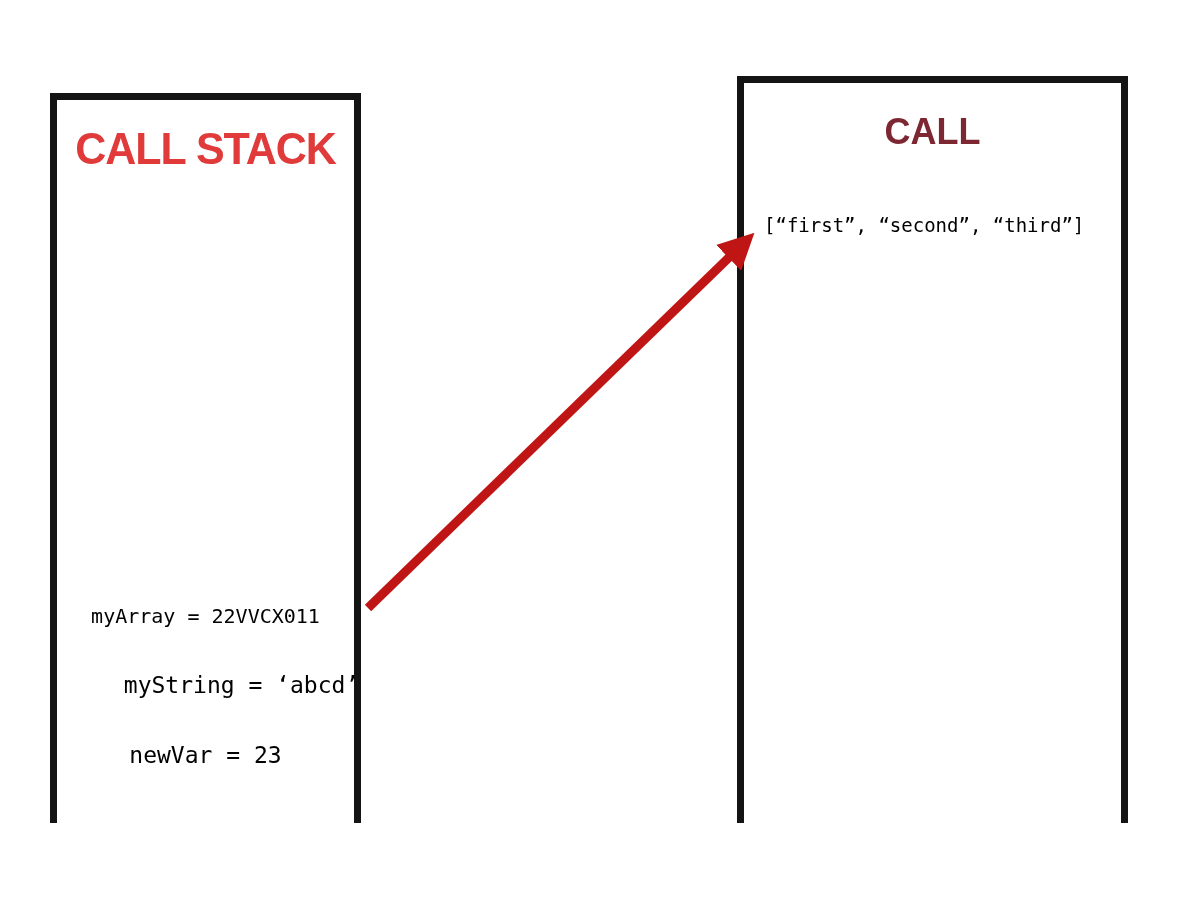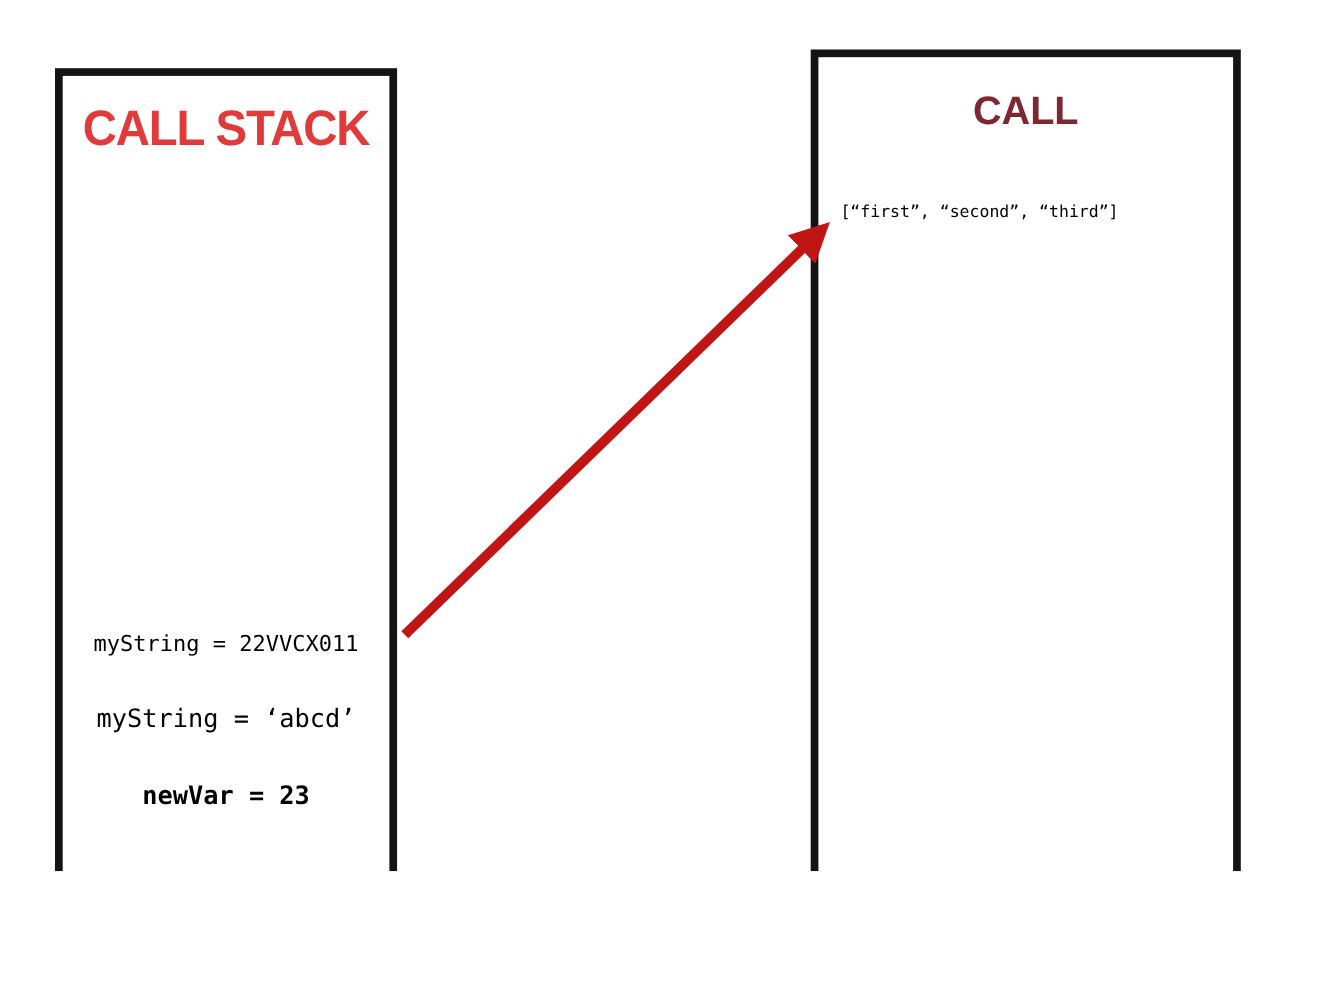--- a/index.html
+++ b/index.html
@@ -7,20 +7,21 @@
     padding: 0;
     background: #ffffff;
   }
   .stage {
     position: relative;
     width: 1200px;
     height: 792px;
     background: var(--background, #ffffff);
     font-family: "DejaVu Sans Mono", monospace;
     overflow: hidden;
+    margin-top: 31px;
   }
   .box {
     position: absolute;
     border: 7px solid var(--box_border, #141414);
     background: #ffffff;
     box-sizing: border-box;
   }
   .call-stack-box {
     left: 50px;
     top: 62px;
@@ -56,28 +57,28 @@
   }
   .var-line {
     position: absolute;
     left: 0;
     width: 100%;
     text-align: center;
     color: var(--text, #000000);
     white-space: nowrap;
   }
   .var-0 { top: 504px; font-size: 20px; }
-  .var-1 { top: 572px; font-size: 23px; }
-  .var-2 { top: 642px; font-size: 23px; font-weight: bold; }
+  .var-1 { top: 572px; font-size: 23px; padding-left: 36px; }
+  .var-2 { top: 642px; font-size: 23px; }
   .var-3 { top: 706px; font-size: 22px; }
   .heap-value {
     position: absolute;
     left: 20px;
     top: 131px;
-    font-size: 15px;
+    font-size: 19px;
     color: var(--text, #000000);
     white-space: nowrap;
   }
   .arrow-layer {
     position: absolute;
     left: 0;
     top: 0;
     width: 1200px;
     height: 907px;
     pointer-events: none;
@@ -91,21 +92,21 @@
     fill: var(--arrow, #c01515);
   }
 </style>
 </head>
 <body>
 
 <div class="stage">
 
   <div class="box call-stack-box">
     <div class="box-title call-stack-title">CALL STACK</div>
-    <div class="var-line var-0">myString = 22VVCX011</div>
+    <div class="var-line var-0">myArray = 22VVCX011</div>
     <div class="var-line var-1">myString = ‘abcd’</div>
     <div class="var-line var-2">newVar = 23</div>
   </div>
 
   <div class="box heap-box">
     <div class="box-title heap-title">CALL</div>
     <div class="heap-value">[“first”, “second”, “third”]</div>
   </div>
 
   <svg class="arrow-layer" viewBox="0 0 1200 907" xmlns="http://www.w3.org/2000/svg">

